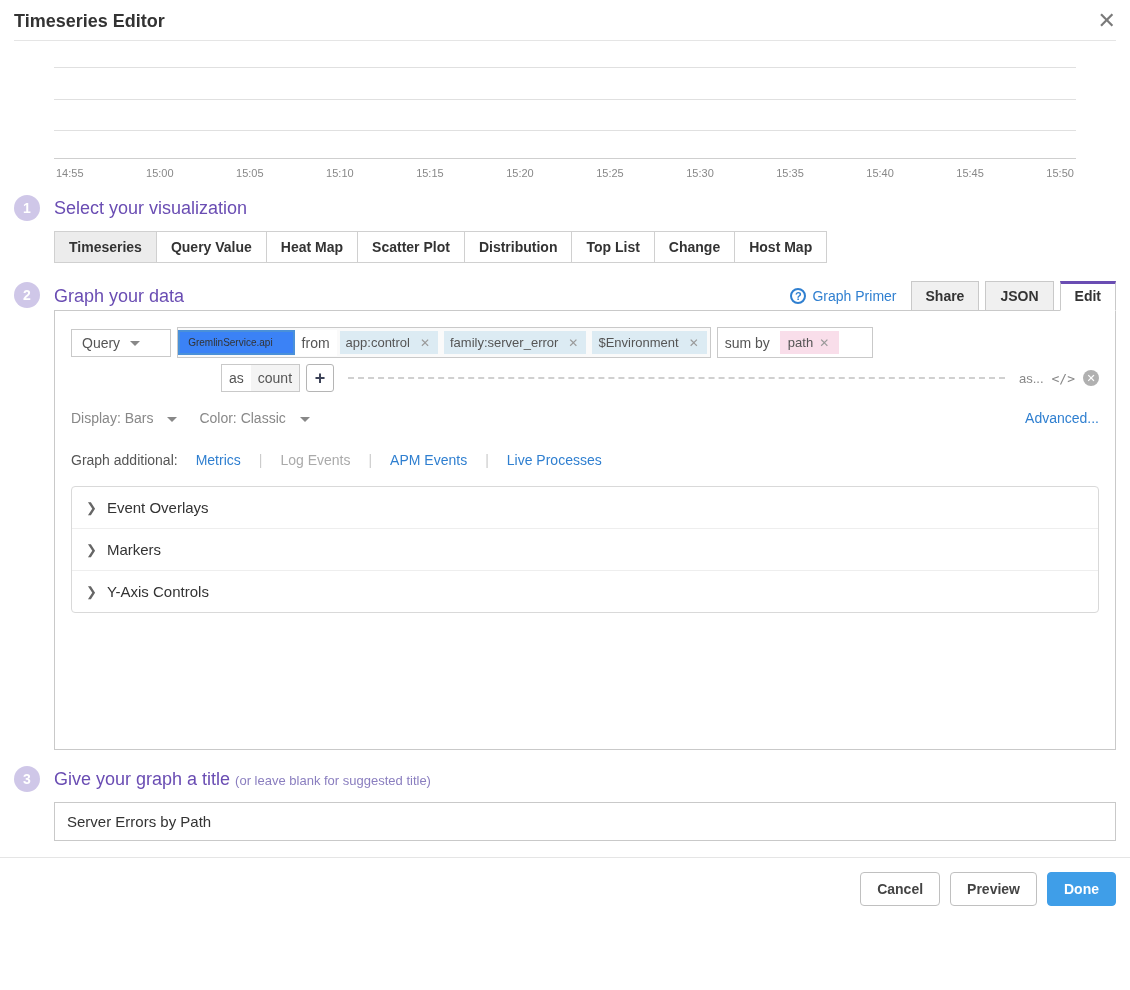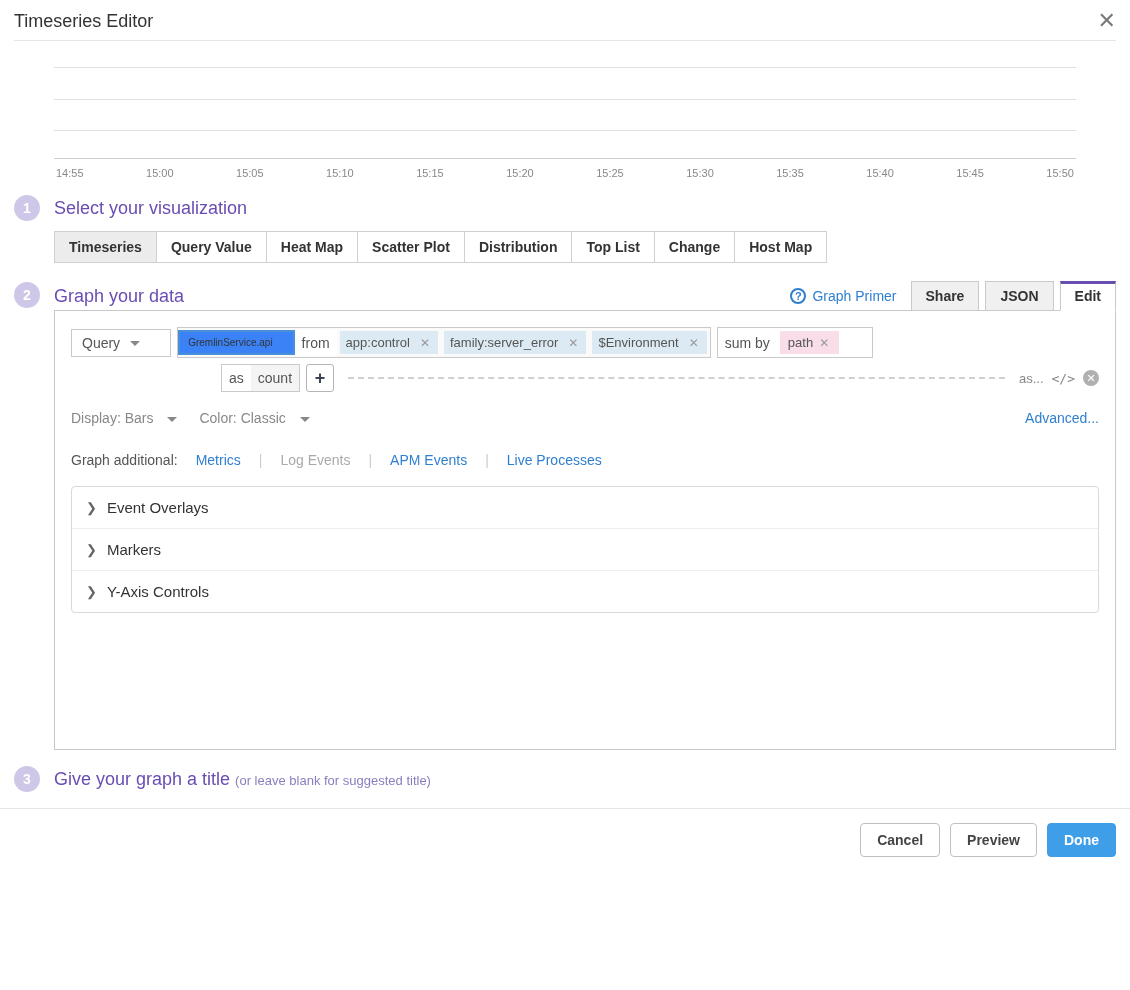--- a/index.html
+++ b/index.html
@@ -1,19 +1,19 @@
 <!DOCTYPE html>
 <html><head>
 <meta charset="utf-8">
 <style>
 *{box-sizing:border-box;margin:0;padding:0}
 body{font-family:-apple-system,BlinkMacSystemFont,"Segoe UI",Helvetica,Arial,sans-serif;font-size:13px;color:#3c4257;background:#fff;width:1130px}
 .modal{padding:0 14px}
 .modal-header{display:flex;justify-content:space-between;align-items:center;padding:10px 0 8px;border-bottom:1px solid #e5e5e5}
-.modal-title{font-size:18px;font-weight:400;color:#333}
+.modal-title{font-size:18px;font-weight:700;color:#333}
 .close-x{font-size:22px;color:#7a7a7a;cursor:pointer;font-weight:300;line-height:1}
 .chart-area{padding:18px 40px 0 40px}
 .chart-lines{height:100px;position:relative;border-bottom:1px solid #cfcfcf}
 .chart-lines .hl{position:absolute;left:0;right:0;border-top:1px solid #e0e0e0}
 .chart-ticks{display:flex;justify-content:space-between;margin-top:8px;font-size:11px;color:#888;padding:0 2px}
 .chart-ticks span{position:relative}
 .section{display:flex;align-items:flex-start;gap:14px;padding:16px 0 0 0}
 .section.topalign{align-items:center}
 .step-badge{width:26px;height:26px;border-radius:50%;background:#cfc7e8;color:#fff;display:flex;align-items:center;justify-content:center;font-weight:600;font-size:14px;flex-shrink:0}
 .step-title{font-size:18px;color:#6a4db3;font-weight:400}
@@ -215,19 +215,22 @@
       </div>
     </div>
   </div>
 
   <div class="section topalign">
     <div class="step-badge">3</div>
     <div class="section-body">
       <div class="step-title"><span>Give your graph a title</span> <span class="hint">(or leave blank for suggested title)</span></div>
     </div>
   </div>
+  <div style="margin-left:40px">
+    <input class="title-input" value="Server Errors by Path" style="">
+  </div>
 </div>
 
 <div class="footer">
   <button class="btn">Cancel</button>
   <button class="btn">Preview</button>
   <button class="btn primary">Done</button>
 </div>
 
 </body></html>

